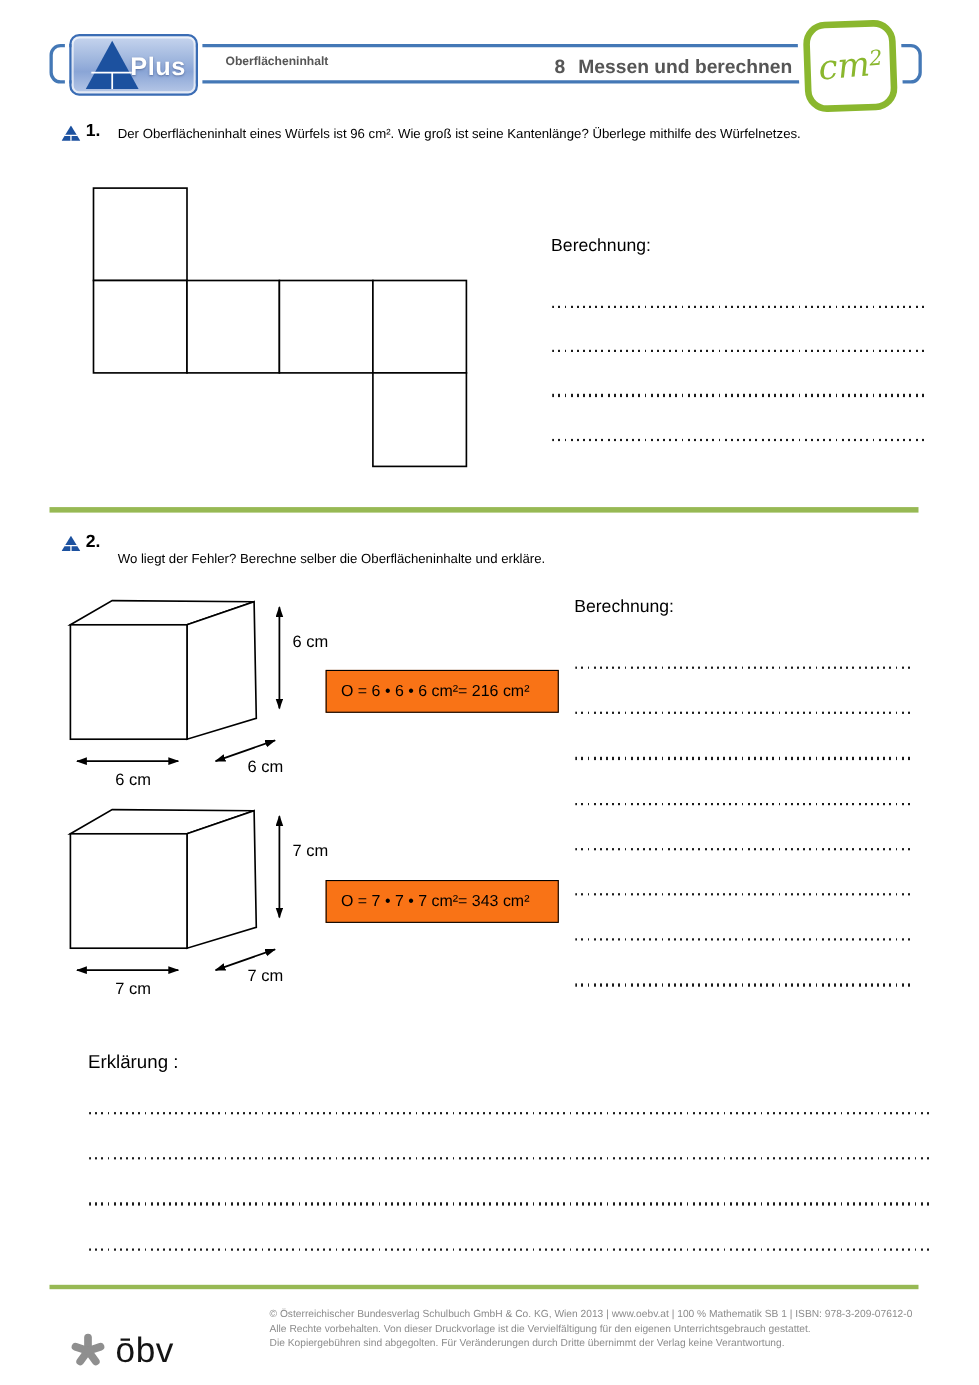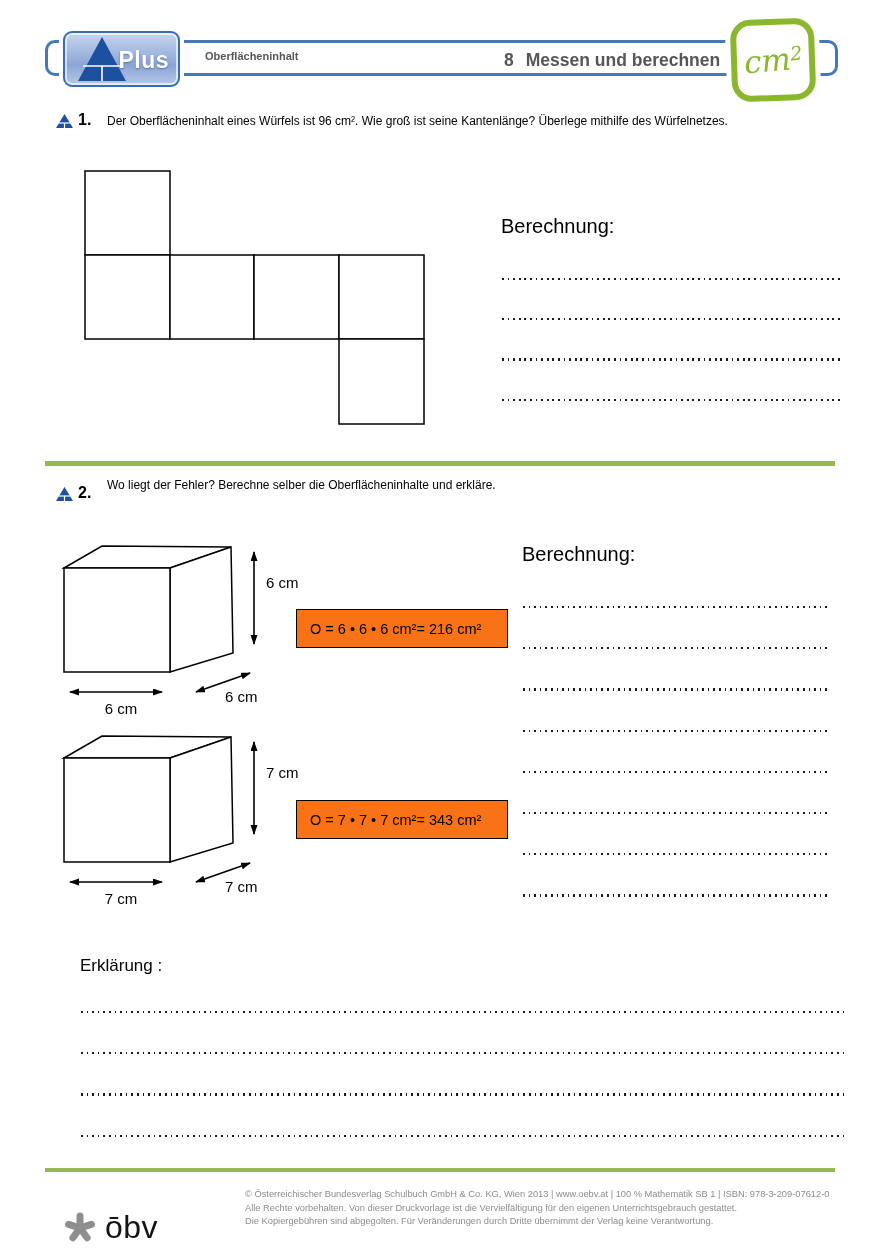--- a/index.html
+++ b/index.html
@@ -40,21 +40,21 @@
   }
   .cm2-text{
     color:#8ab72e; font-family:"DejaVu Serif", serif; font-style:italic;
     font-size:31px; line-height:1; transform:rotate(-3deg);
   }
   .cm2-text sup{font-size:19px; vertical-align:9px;}
 
   
   .task-num{position:absolute; font-size:16px; font-weight:bold; color:#000;}
   .task-text{position:absolute; font-size:12px; line-height:23px; color:#000;}
-  .section-label{position:absolute; font-size:20px; color:#000;}
+  .section-label{position:absolute; font-size:16px; color:#000;}
 
   .dotlines{position:absolute;}
   .dotline{
     height:2.2px; margin-top:38px;
     background-image:repeating-linear-gradient(90deg,#1a1a1a 0,#1a1a1a 1.7px,transparent 1.7px,transparent 5.6px);
   }
   .gap39 .dotline{margin-top:39px;}
 
   .divider{position:absolute; left:45px; width:790px; height:4.5px; background:#97b954;}
 
@@ -131,21 +131,21 @@
     </div>
 
   <div class="divider" style="top:461px"></div>
 
   <svg class="abs" style="left:56px;top:487px" width="17" height="15" viewBox="0 0 17 15">
     <polygon points="8.5,0 0,14 17,14" fill="#1c519f"></polygon>
     <line x1="2.5" y1="9" x2="14.5" y2="9" stroke="#fff" stroke-width="1.2"></line>
     <line x1="8.5" y1="9" x2="8.5" y2="14" stroke="#fff" stroke-width="1.2"></line>
   </svg>
   <div class="task-num" style="left:78px;top:484px">2.</div>
-  <div class="task-text" style="left:107px;top:474px;width:720px">Wo liegt der Fehler? Berechne selber die Oberflächeninhalte und erkläre.</div>
+  <div class="task-text" style="left:107px;top:497px;width:720px">Wo liegt der Fehler? Berechne selber die Oberflächeninhalte und erkläre.</div>
 
   <svg class="diagram" style="left:55px;top:540px" width="250" height="182" viewBox="0 0 250 182">
     <defs>
       <marker id="arr1" markerWidth="10" markerHeight="9" refX="9" refY="3.5" orient="auto-start-reverse" markerUnits="userSpaceOnUse">
         <path d="M0,0 L10,3.5 L0,7 Z" fill="#000"></path>
       </marker>
     </defs>
     <polygon class="face" points="9,28 47,6 176,7 115,28"></polygon>
     <polygon class="face" points="115,28 176,7 178,113 115,132"></polygon>
     <rect class="face" x="9" y="28" width="106" height="104"></rect>

